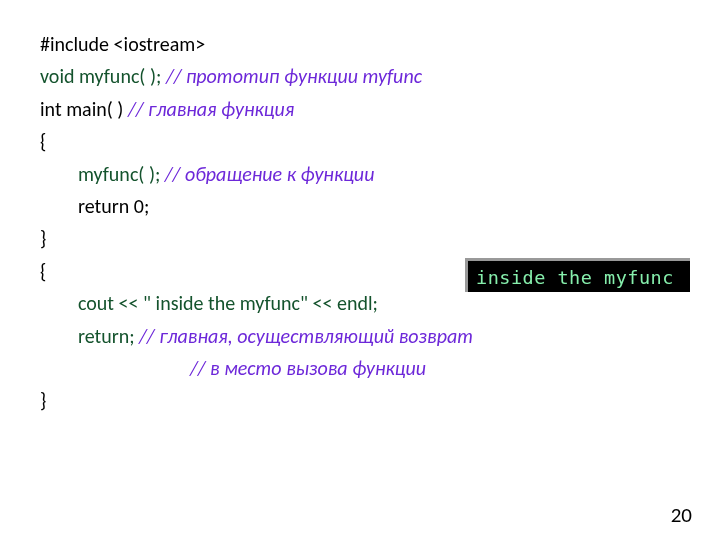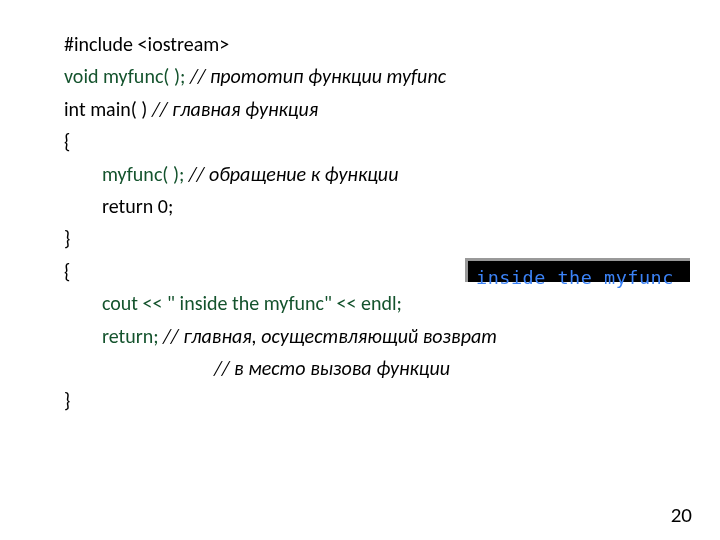--- a/index.html
+++ b/index.html
@@ -10,35 +10,34 @@
     background: #ffffff;
     font-family: Calibri, "Segoe UI", Arial, sans-serif;
     font-size: 20px;
     color: #000;
     position: relative;
     overflow: hidden;
   }
   .slide {
     padding: 28px 40px 0 40px;
     line-height: 1.62;
-    margin-left: 24px;
   }
   .indent { margin-left: 38px; }
   .red { color: #14532d; }
-  .green { color: #000000; font-style: italic; }
+  .green { color: #6d28d9; font-style: italic; }
   .console {
     position: absolute;
     right: 30px;
     top: 258px;
     width: 225px;
-    height: 24px;
+    height: 34px;
     background: #000;
     border-top: 3px solid #999;
     border-left: 3px solid #999;
-    color: #3b82f6;
+    color: #86efac;
     font-family: "Lucida Console", Consolas, monospace;
     font-size: 18.5px;
     padding-left: 8px;
     padding-top: 6px;
     letter-spacing: 0.5px;
     box-sizing: border-box;
   }
   .pagenum {
     position: absolute;
     right: 28px;

